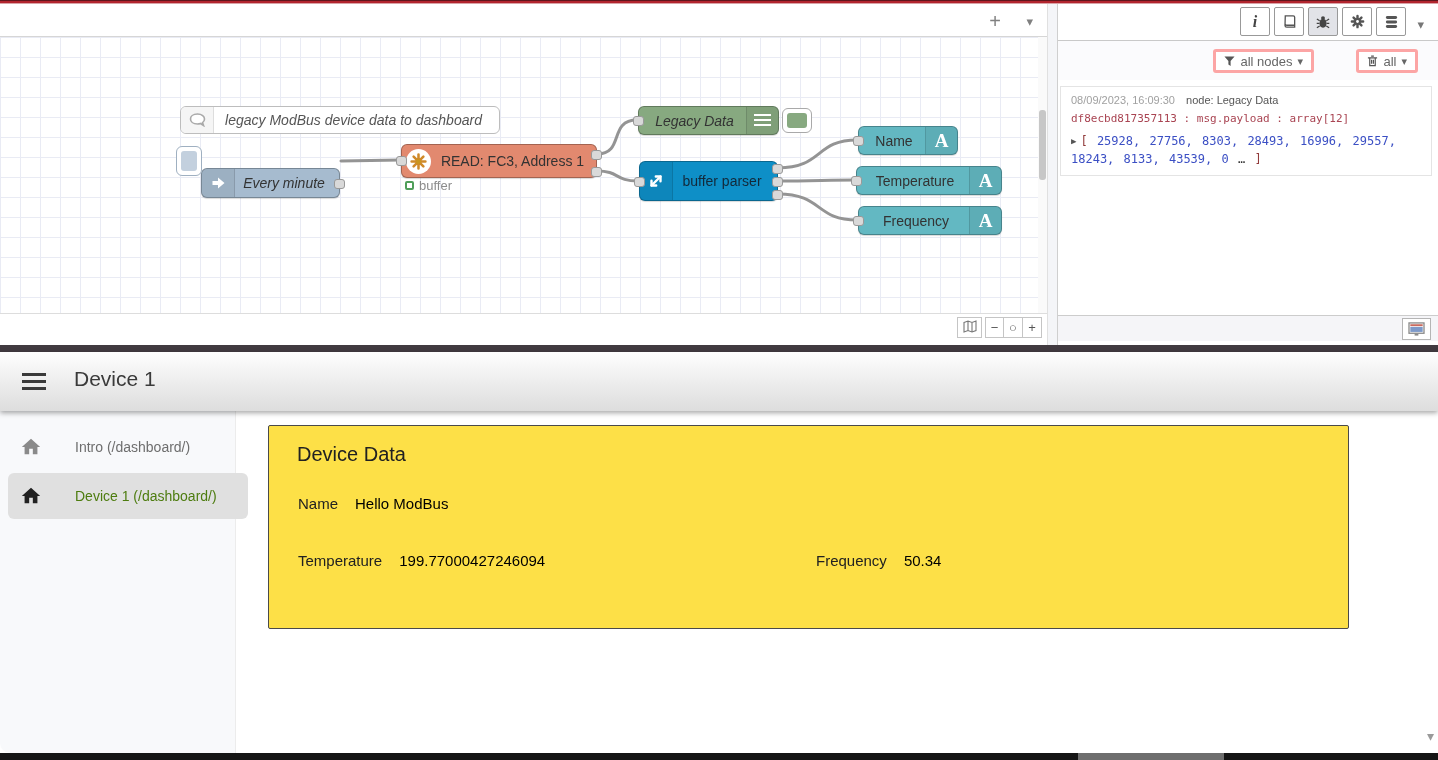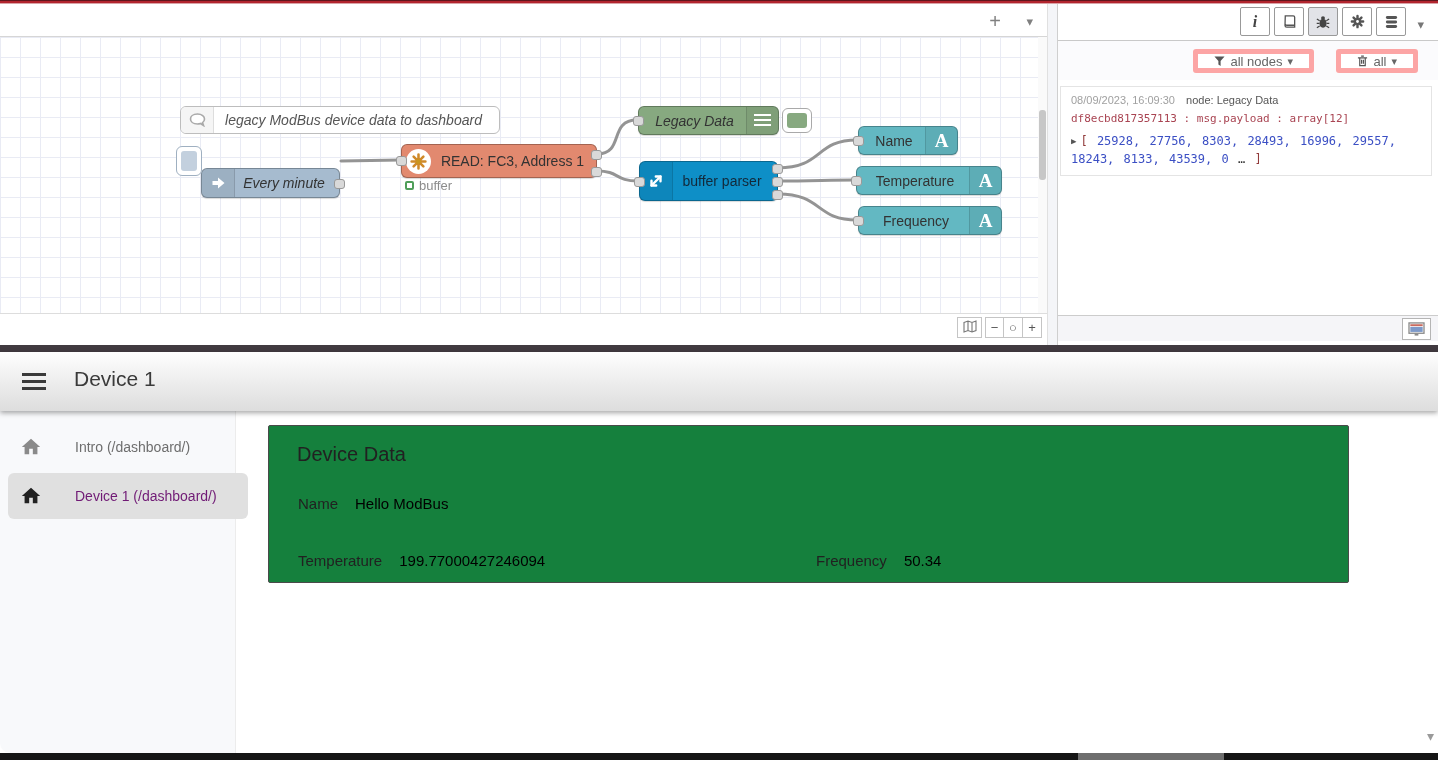--- a/index.html
+++ b/index.html
@@ -72,22 +72,22 @@
   .dsb-header{position:absolute;left:0;top:0;right:0;height:37px;border-bottom:1px solid #c9c9c9;background:#fff;}
   .dsb-tab{position:absolute;left:6px;top:1px;width:163px;height:36px;background:#fff;
     border:1px solid #bbb;border-bottom:none;display:flex;align-items:center;gap:8px;padding-left:12px;
     font-weight:bold;color:#444;font-size:14px;}
   .icon-btn{position:absolute;top:3px;width:30px;height:29px;background:#fff;border:1px solid #999;
     border-radius:2px;display:flex;align-items:center;justify-content:center;color:#444;padding:0;}
   .icon-btn.active{background:#e2e3e8;}
   .dsb-caret{position:absolute;right:8px;top:12px;color:#777;font-size:13px;background:none;border:none;}
 
   .dsb-toolbar{position:absolute;left:0;top:37px;right:0;height:39px;background:#fbfbfd;}
-  .pill-btn{position:absolute;top:8px;height:24px;background:#fff;border:5px solid #fca5a5;border-radius:3px;
-    color:#666;font-size:13px;display:flex;align-items:center;gap:5px;padding:0 16px;}
+  .pill-btn{position:absolute;top:8px;height:24px;background:#fff;border:3px solid #fca5a5;border-radius:3px;
+    color:#666;font-size:13px;display:flex;align-items:center;gap:5px;padding:0 8px;}
 
   .msg-card{position:absolute;left:2px;top:82px;width:372px;min-height:86px;background:#fff;
     border:1px solid #e4e4e4;padding:7px 10px;}
   .msg-meta{font-size:11px;}
   .msg-date{color:#a0a0a0;}
   .msg-node{color:#555;margin-left:8px;}
   .msg-path{font-family:"DejaVu Sans Mono",monospace;font-size:11px;color:var(--meta-red);margin-top:6px;}
   .msg-payload{font-family:"DejaVu Sans Mono",monospace;font-size:12px;margin-top:7px;line-height:1.5;
     word-spacing:2px;}
   .msg-payload .num{color:var(--number-blue);}
@@ -108,23 +108,23 @@
     background:repeating-linear-gradient(#3a3a3a 0 3px,transparent 3px 7px);}
   .dash-title{position:absolute;left:74px;top:15px;font-size:21px;color:#3a3a3a;}
 
   .dash-side{position:absolute;left:0;top:66px;width:236px;height:342px;background:#f8f9fb;
     border-right:1px solid #ececec;border-radius:0 0 0 10px;}
   .menu-item{position:absolute;left:8px;width:240px;height:46px;border-radius:6px;display:flex;
     align-items:center;cursor:pointer;}
   .menu-item.selected{background:var(--selected-menu-bg);}
   .menu-item .mi-icon{margin-left:12px;width:22px;height:22px;}
   .menu-item .mi-label{margin-left:33px;font-size:14px;color:#6e6e6e;}
-  .menu-item.selected .mi-label{color:#701a75;}
-
-  .dash-card{position:absolute;left:268px;top:80px;width:1081px;height:158px;background:#15803d;
+  .menu-item.selected .mi-label{color:#4d7c0f;}
+
+  .dash-card{position:absolute;left:268px;top:80px;width:1081px;height:204px;background:#fde047;
     border:1px solid #4a4a4a;border-radius:2px;}
   .card-title{position:absolute;left:28px;top:17px;font-size:20px;color:#212121;}
   .field{position:absolute;display:flex;align-items:baseline;gap:17px;font-size:15px;color:#212121;}
   .field .fval{font-weight:normal;color:#000;}
 
   .dash-scroll-caret{position:absolute;right:4px;top:383px;color:#9a9a9a;font-size:14px;}
   .bottom-strip{position:absolute;left:0;top:408px;width:1438px;height:7px;background:#151515;}
   .bottom-strip .seg{position:absolute;left:1078px;top:0;width:146px;height:7px;background:#6e6e6e;}
 </style>
 </head>

